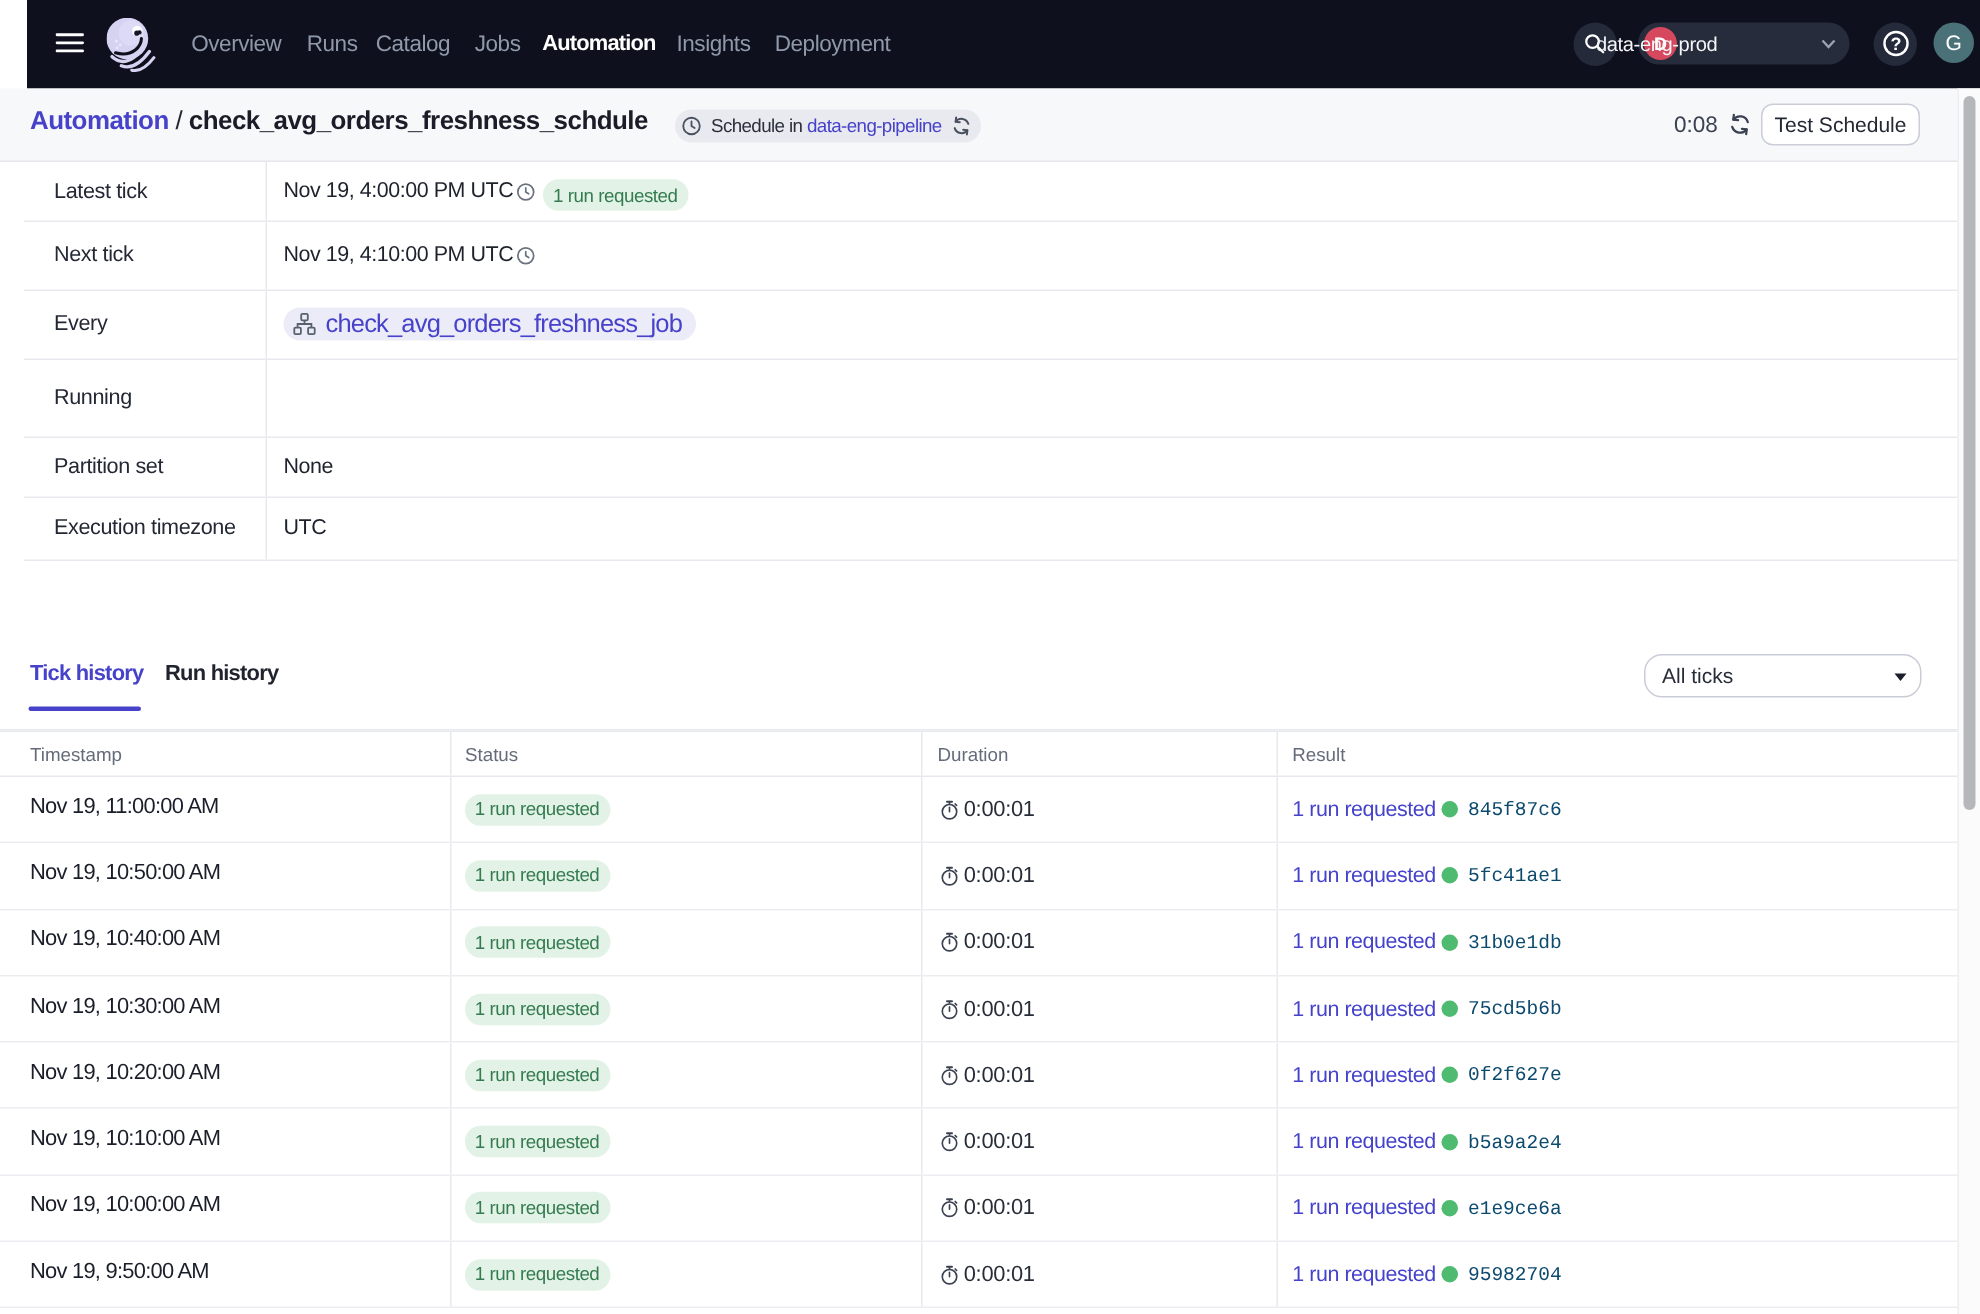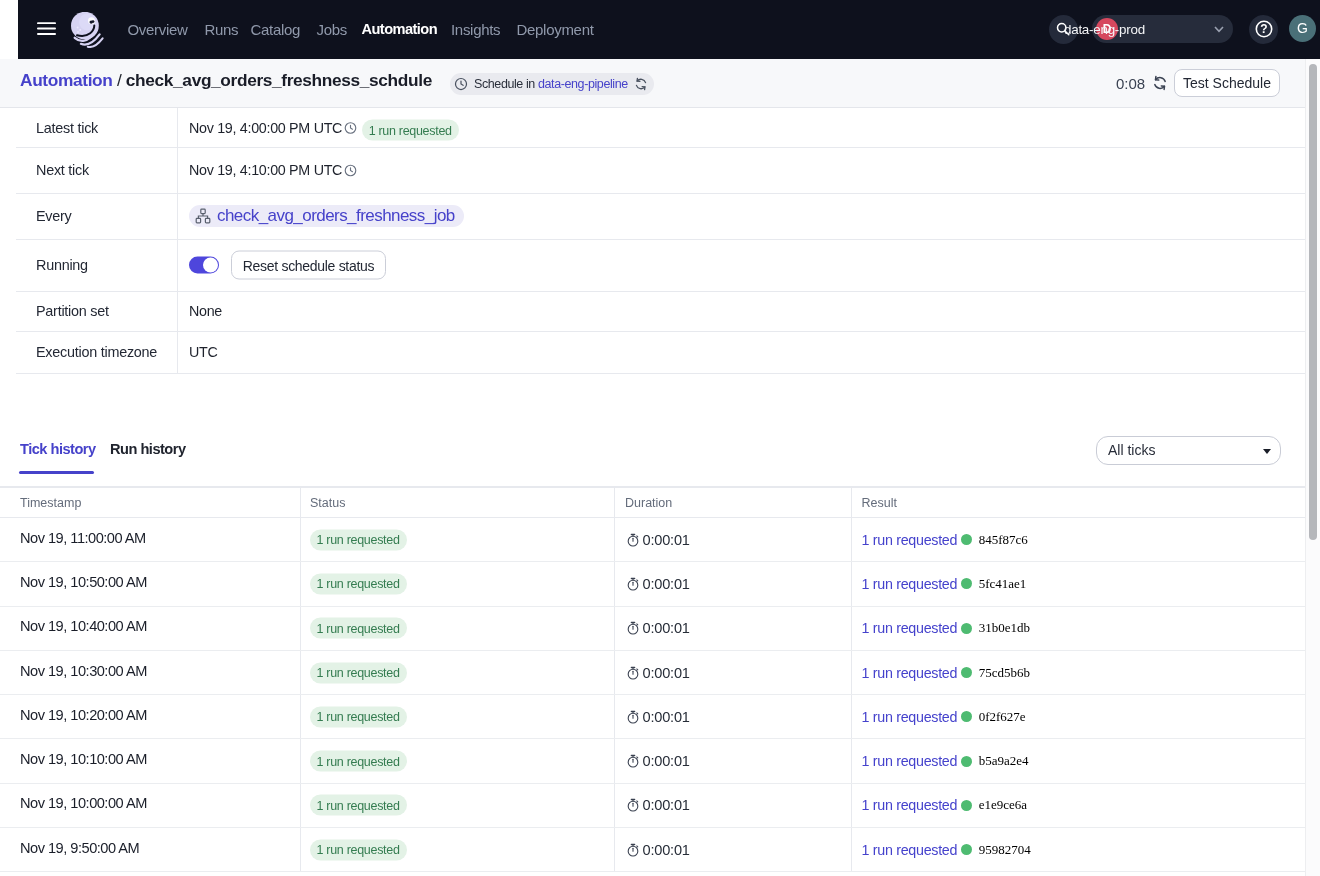--- a/index.html
+++ b/index.html
@@ -52,21 +52,21 @@
 .th { position:absolute; top:50%; transform:translateY(-50%); font-size:12.5px; color:#646C7B; }
 .trow { position:relative; width:1305px; height:44.3px; border-bottom:1px solid #EBEDF0; }
 .colb { position:absolute; top:0; bottom:0; width:0; border-left:1px solid #E7E9EE; }
 .c1 { left:300px; } .c2 { left:613.5px; } .c3 { left:851px; }
 .ts { position:absolute; left:20px; top:calc(50% - 2px); transform:translateY(-50%); font-size:14.6px; letter-spacing:-0.5px; color:#1A1E29; }
 .stpill { position:absolute; left:309.5px; top:50%; transform:translateY(-50%); }
 .dur { position:absolute; left:625.5px; top:50%; transform:translateY(-50%); display:flex; align-items:center; font-size:14.6px; letter-spacing:-0.2px; color:#272D38; }
 .res { position:absolute; left:861.5px; top:50%; transform:translateY(-50%); display:flex; align-items:center; }
 .res .lnk { font-size:14.3px; letter-spacing:-0.3px; color:#4542CC; }
 .res .dot { width:11px; height:11px; border-radius:50%; background:#4EBB71; margin:0 7px 0 3.5px; }
-.res .hash { font-family:Liberation Serif, serif; font-size:13px; color:#000000; }
+.res .hash { font-family:Liberation Mono, monospace; font-size:13px; color:#0c4a6e; }
 
 
 #sbtrack { position:absolute; left:1305px; top:59px; width:15px; height:817px; background:#FBFBFC; border-left:1px solid #EDEEF0; }
 #sbthumb { position:absolute; left:1308.5px; top:64px; width:8.5px; height:476px; border-radius:5px; background:#B5B7BB; }
 </style>
 </head>
 <body>
 
 <div id="nav">
   <svg class="abs" style="left:19px;top:22px" width="20" height="14" viewBox="0 0 20 14">
@@ -178,26 +178,20 @@
             <rect x="10.4" y="10.4" width="4.4" height="4.4" rx="0.8"></rect>
             <path d="M8 5.6 V8 M3.4 10.4 V8 H12.6 V10.4"></path>
           </svg>
         <a>check_avg_orders_freshness_job</a>
       </span>
     </div>
   </div>
   <div class="drow" style="height:52px">
     <div class="dlcol"></div>
       <div class="dlabel">Running</div>
-    <div class="dval">
-      <span class="toggle">
-          <span class="knob"></span>
-        </span>
-      <span class="btn" style="position:relative;left:0;top:0;width:155px;height:29px;margin-left:12px">Reset schedule status</span>
-    </div>
   </div>
   <div class="drow" style="height:40px">
     <div class="dlcol"></div>
       <div class="dlabel">Partition set</div>
     <div class="dval">None</div>
   </div>
   <div class="drow" style="height:42.5px">
     <div class="dlcol"></div>
       <div class="dlabel">Execution timezone</div>
     <div class="dval">UTC</div>

